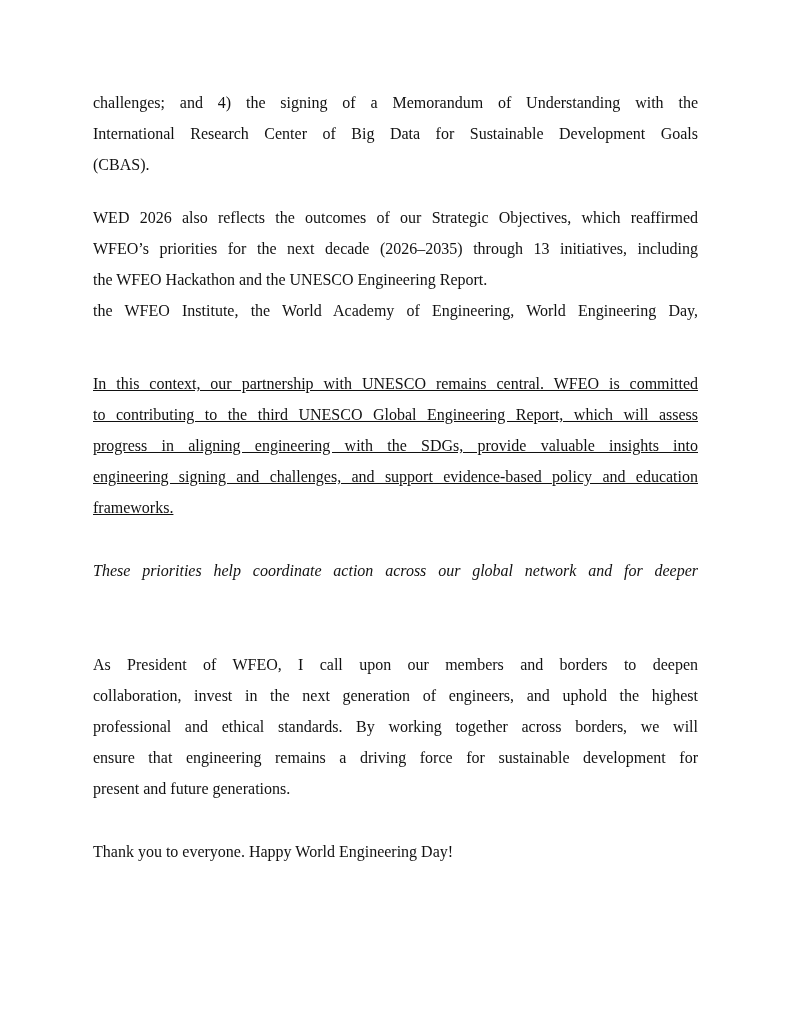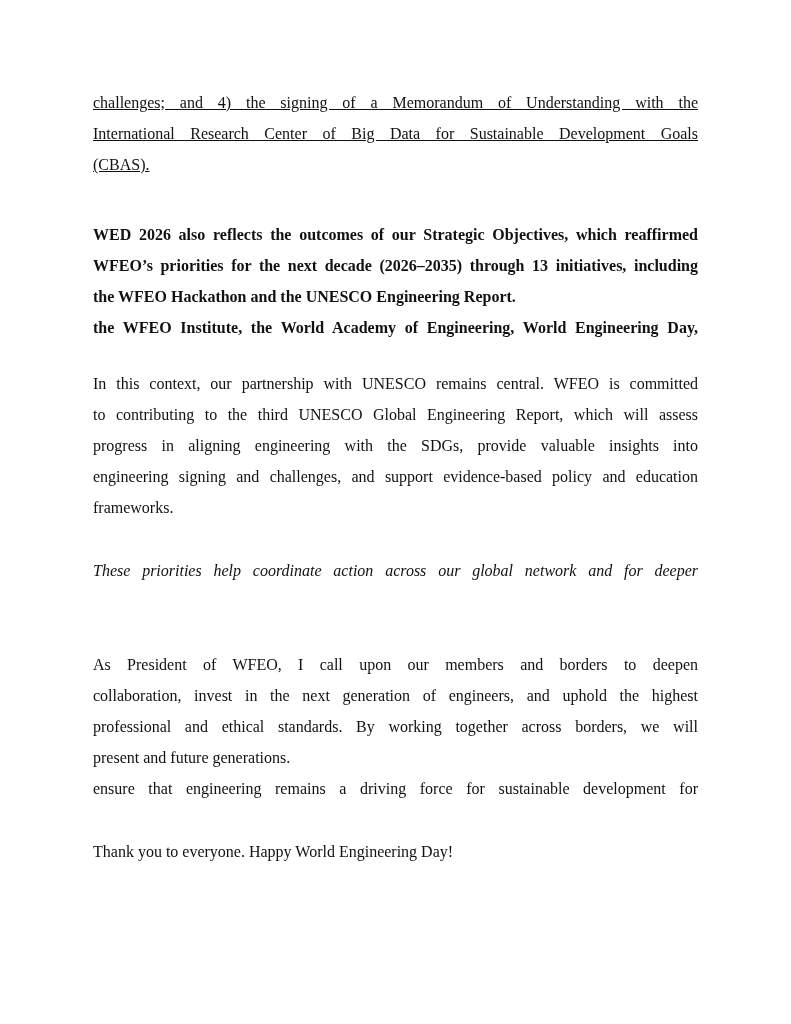--- a/index.html
+++ b/index.html
@@ -34,23 +34,23 @@
     .line {
       display: block;
       height: 31px;
       text-align: justify;
       text-align-last: justify;
       white-space: nowrap;
     }
     .line.last {
       text-align-last: left;
     }
-    #p1 { top: 87px; text-decoration: underline; }
-    #p2 { top: 219px; font-weight: bold; }
-    #p3 { top: 368px; }
+    #p1 { top: 87px; }
+    #p2 { top: 202px; }
+    #p3 { top: 368px; text-decoration: underline; }
     #p4 { top: 555px; font-style: italic; }
     #p5 { top: 649px; }
     #p6 { top: 836px; font-family: Liberation Serif, serif; }
   </style>
 </head>
 <body>
 
 <div class="page">
 
   <p class="para" id="p1">
@@ -75,21 +75,21 @@
   </p>
 
   <p class="para" id="p4">
     <span class="line">These priorities help coordinate action across our global network and for deeper</span>
   </p>
 
   <p class="para" id="p5">
     <span class="line">As President of WFEO, I call upon our members and borders to deepen</span>
     <span class="line">collaboration, invest in the next generation of engineers, and uphold the highest</span>
     <span class="line">professional and ethical standards. By working together across borders, we will</span>
+    <span class="line">ensure that engineering remains a driving force for sustainable development for</span>
     <span class="line last">present and future generations.</span>
-    <span class="line">ensure that engineering remains a driving force for sustainable development for</span>
   </p>
 
   <p class="para" id="p6">
     <span class="line last">Thank you to everyone. Happy World Engineering Day!</span>
   </p>
 
 </div>
 
 </body></html>

